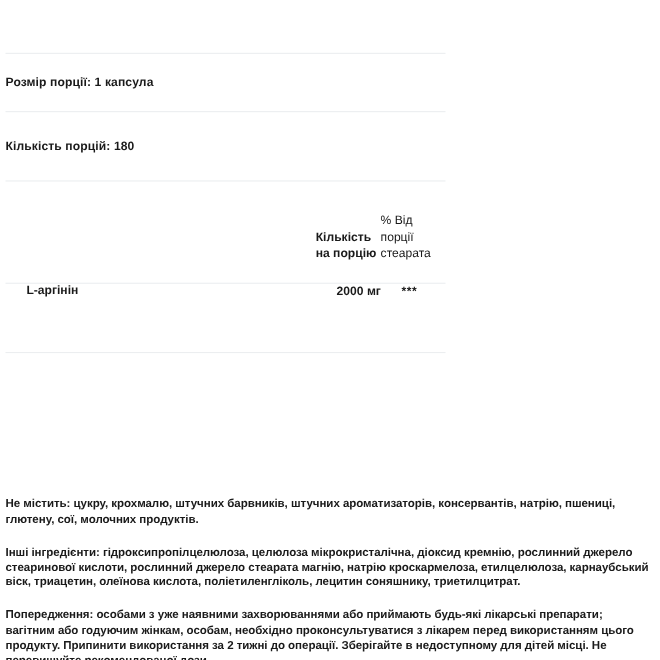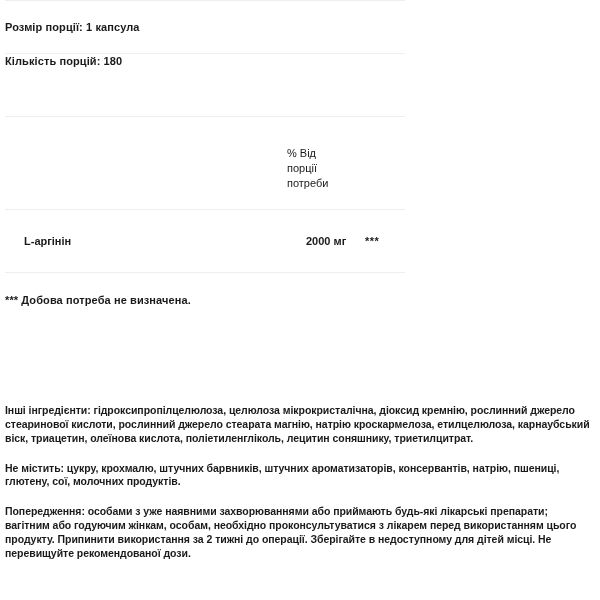--- a/index.html
+++ b/index.html
@@ -15,20 +15,21 @@
     color: #1a1a1a;
     -webkit-font-smoothing: antialiased;
     overflow: hidden;
   }
 
   .page {
     position: relative;
     width: 600px;
     height: 500px;
     box-sizing: border-box;
+    margin-top: 48px;
   }
 
   
   .facts {
     position: absolute;
     left: 0;
     top: 0;
     width: 410px;
     box-sizing: border-box;
   }
@@ -48,34 +49,33 @@
 
   .row-serving {
     height: 52px;
     display: flex;
     align-items: center;
   }
 
   .row-servings {
     height: 62px;
     display: flex;
-    align-items: flex-start;
+    align-items: center;
   }
 
   .row-head {
     height: 92px;
     display: flex;
     align-items: flex-end;
     padding-bottom: 18px;
   }
 
   .row-item {
     height: 62px;
     display: flex;
-    align-items: center;
     padding-left: 24px;
   }
 
   .row-note {
     height: 55px;
     display: flex;
     align-items: center;
   }
 
   .lbl {
@@ -153,42 +153,43 @@
     <div class="rule"></div>
 
     <div class="row row-servings">
       <span class="lbl">Кількість порцій: 180</span>
     </div>
 
     <div class="rule"></div>
 
     <div class="row row-head">
       <div class="col-name"></div>
+      <div class="col-amount">
+        <div>Кількість</div>
+        <div>на порцію</div>
+      </div>
       <div class="col-dv">
         <div>% Від</div>
         <div>порції</div>
-        <div>потреби</div>
+        <div>стеарата</div>
       </div>
     </div>
 
     <div class="rule"></div>
 
     <div class="row row-item">
       <div class="col-name">L-аргінін</div>
       <div class="col-amount">2000 мг</div>
       <div class="col-dv stars">***</div>
     </div>
 
     <div class="rule"></div>
 
-    <div class="row row-note">
-      <span class="lbl">*** Добова потреба не визначена.</span>
-    </div>
 
   </div>
 
   <div class="paras">
+    <p class="para para-free">Не містить: цукру, крохмалю, штучних барвників, штучних ароматизаторів, консервантів, натрію, пшениці, глютену, сої, молочних продуктів.</p>
     <p class="para para-ingredients">Інші інгредієнти: гідроксипропілцелюлоза, целюлоза мікрокристалічна, діоксид кремнію, рослинний джерело стеаринової кислоти, рослинний джерело стеарата магнію, натрію кроскармелоза, етилцелюлоза, карнаубський віск, триацетин, олеїнова кислота, поліетиленгліколь, лецитин соняшнику, триетилцитрат.</p>
-    <p class="para para-free">Не містить: цукру, крохмалю, штучних барвників, штучних ароматизаторів, консервантів, натрію, пшениці, глютену, сої, молочних продуктів.</p>
     <p class="para para-warning">Попередження: особами з уже наявними захворюваннями або приймають будь-які лікарські препарати; вагітним або годуючим жінкам, особам, необхідно проконсультуватися з лікарем перед використанням цього продукту. Припинити використання за 2 тижні до операції. Зберігайте в недоступному для дітей місці. Не перевищуйте рекомендованої дози.</p>
   </div>
 
 </div>
 
 </body></html>

